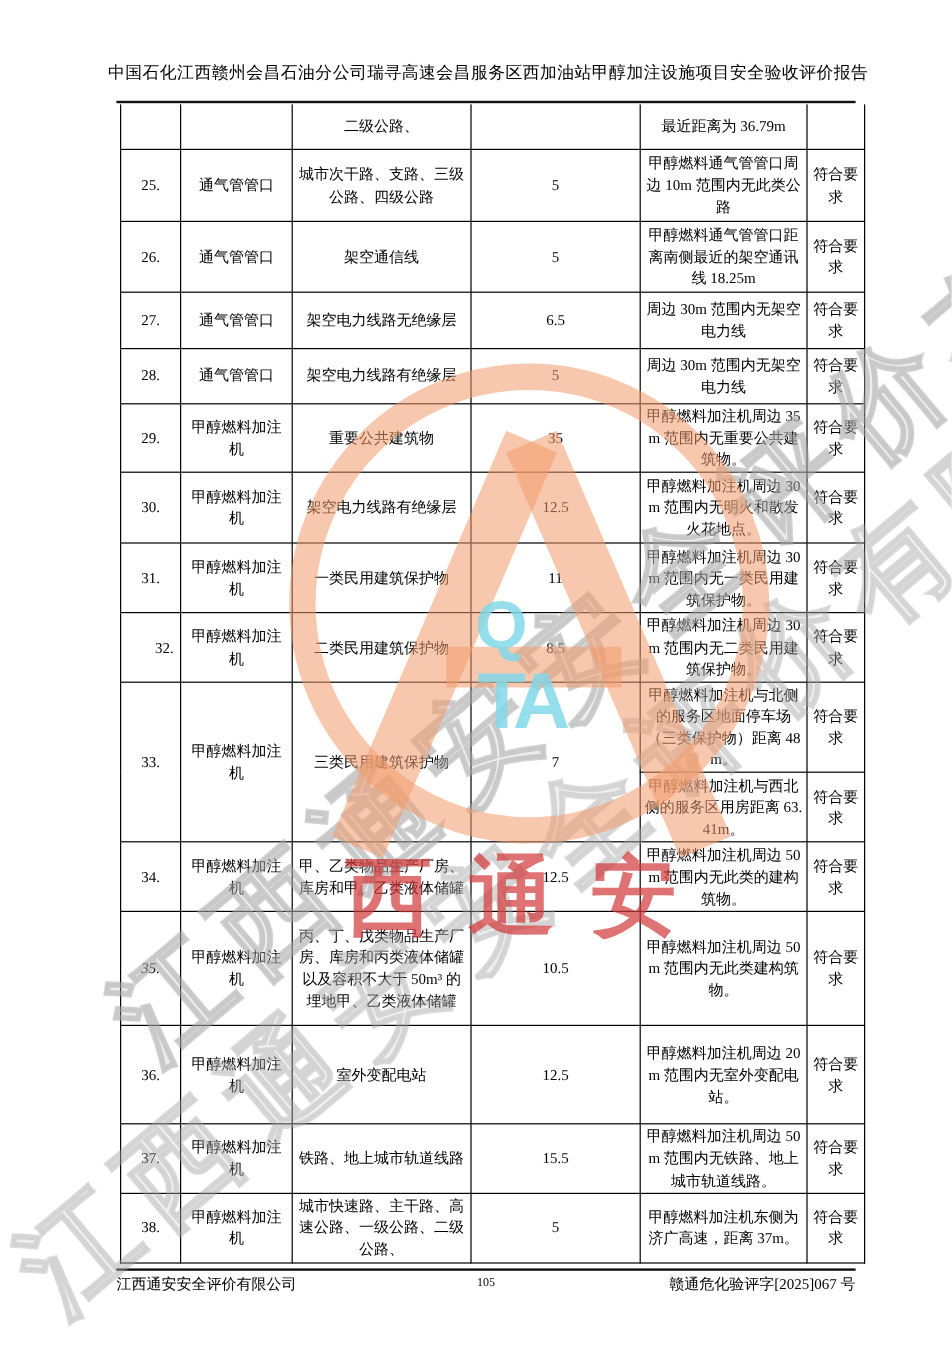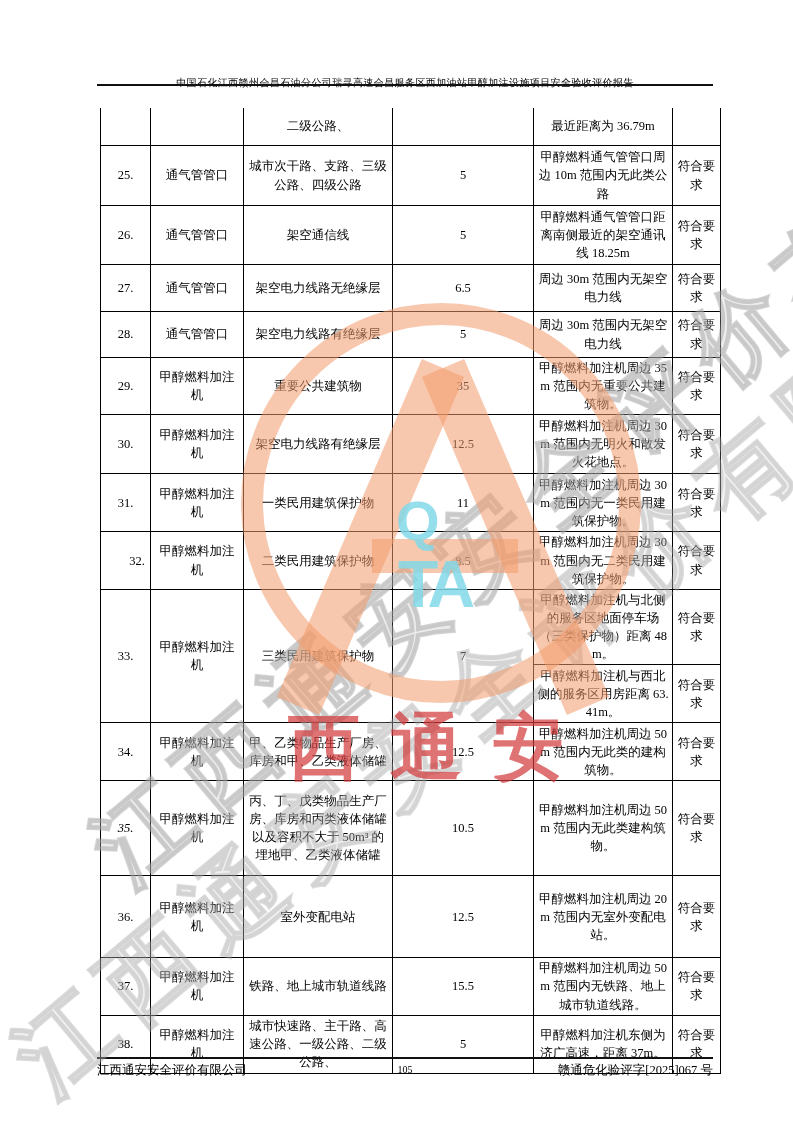--- a/index.html
+++ b/index.html
@@ -2,26 +2,26 @@
 <html><head>
 <meta charset="utf-8">
 <style>
   html,body{margin:0;padding:0;}
   body{
     width:793px;height:1122px;position:relative;background:#ffffff;
     font-family:"Liberation Serif","DejaVu Serif",serif;color:#000;
     overflow:hidden;
   }
   .header-title{
-    position:absolute;top:76px;left:90px;width:630px;text-align:center;
-    font-size:10px;letter-spacing:.4px;white-space:nowrap;
+    position:absolute;top:52px;left:90px;width:630px;text-align:right;
+    font-size:14px;letter-spacing:.4px;white-space:nowrap;
   }
   .header-rule{position:absolute;top:84px;left:97px;width:616px;height:2px;background:#111;}
   table.compliance{
-    position:absolute;left:100px;top:108px;border-collapse:collapse;table-layout:fixed;
+    position:absolute;left:100px;top:87px;border-collapse:collapse;table-layout:fixed;
     width:620px;font-size:12.5px;
   }
   table.compliance td{
     border:1px solid #000;text-align:center;vertical-align:middle;
     padding:1px 3px;line-height:1.45;word-break:break-all;
   }
   tr.carryover td{border-top:none;}
   .footer-rule{position:absolute;top:1057px;left:97px;width:616px;height:2px;background:#111;}
   .footer-bar{
     position:absolute;top:1062px;left:97px;width:616px;display:flex;

